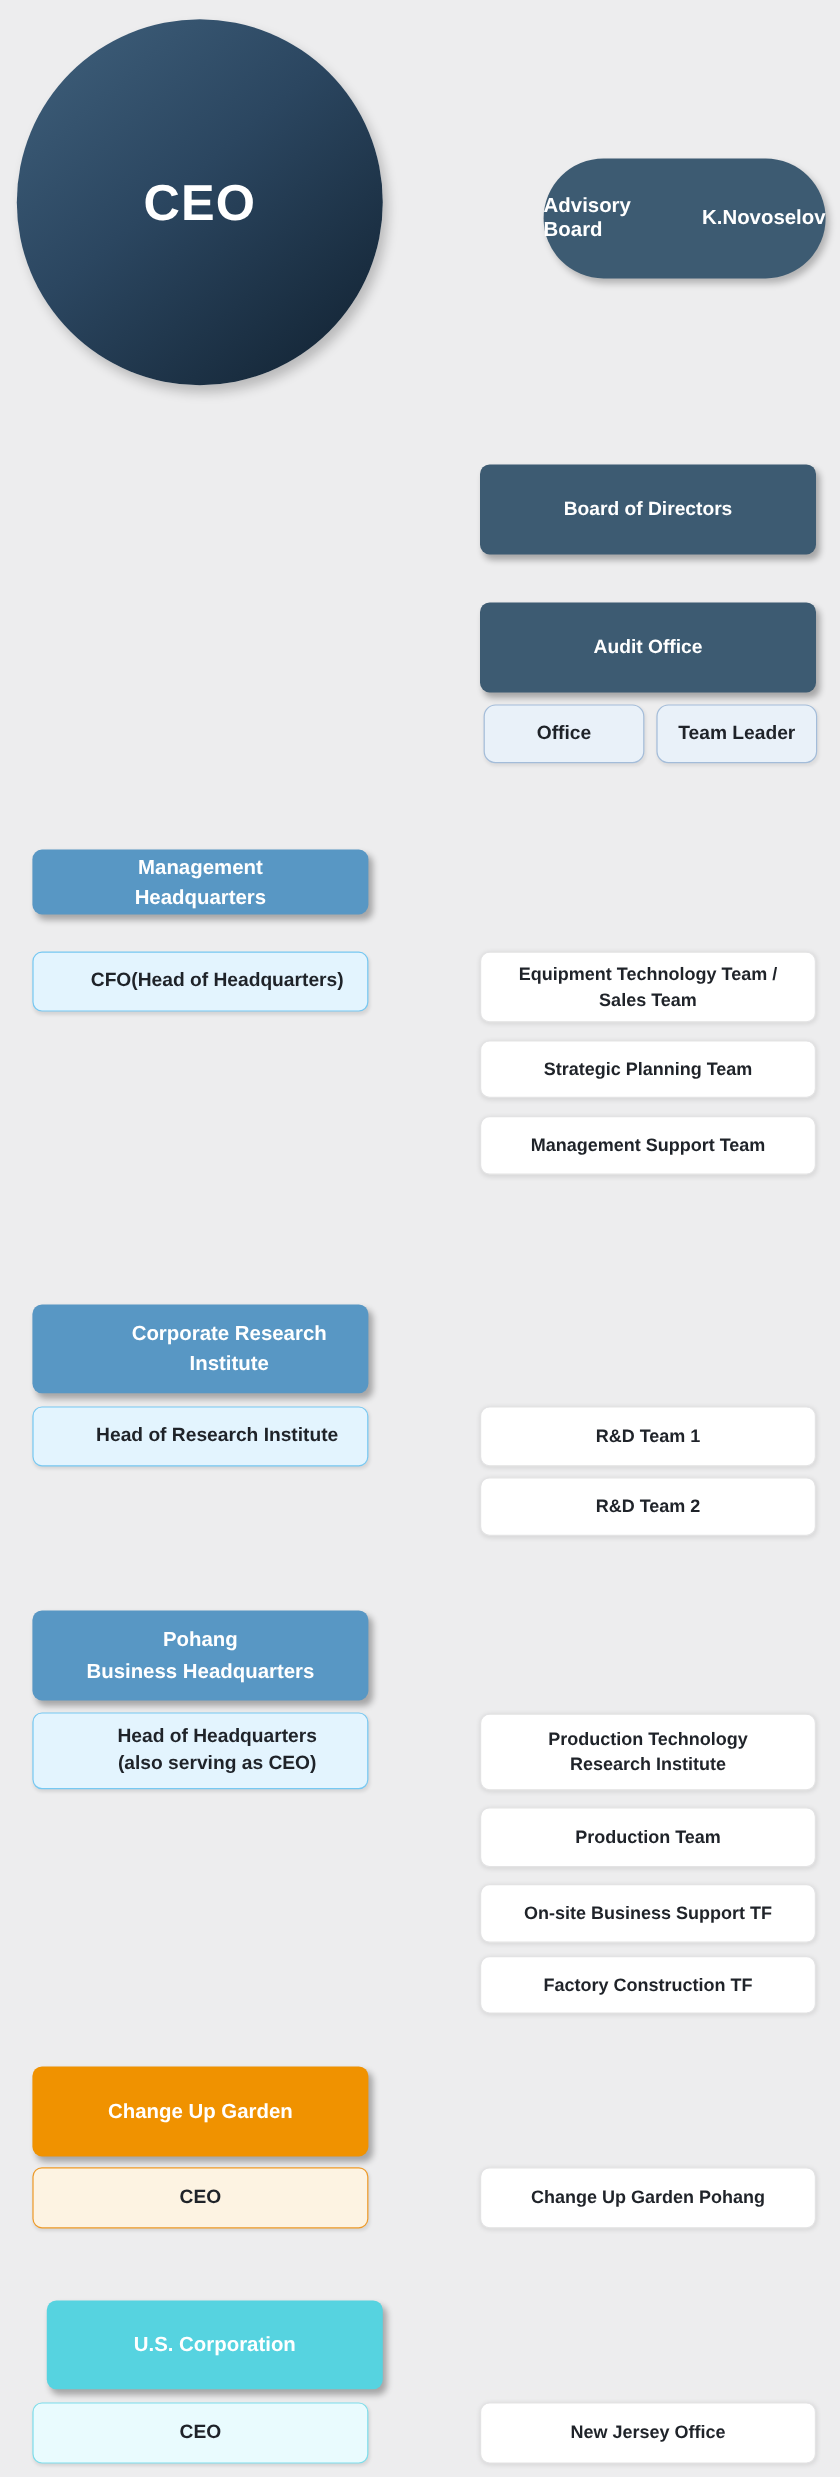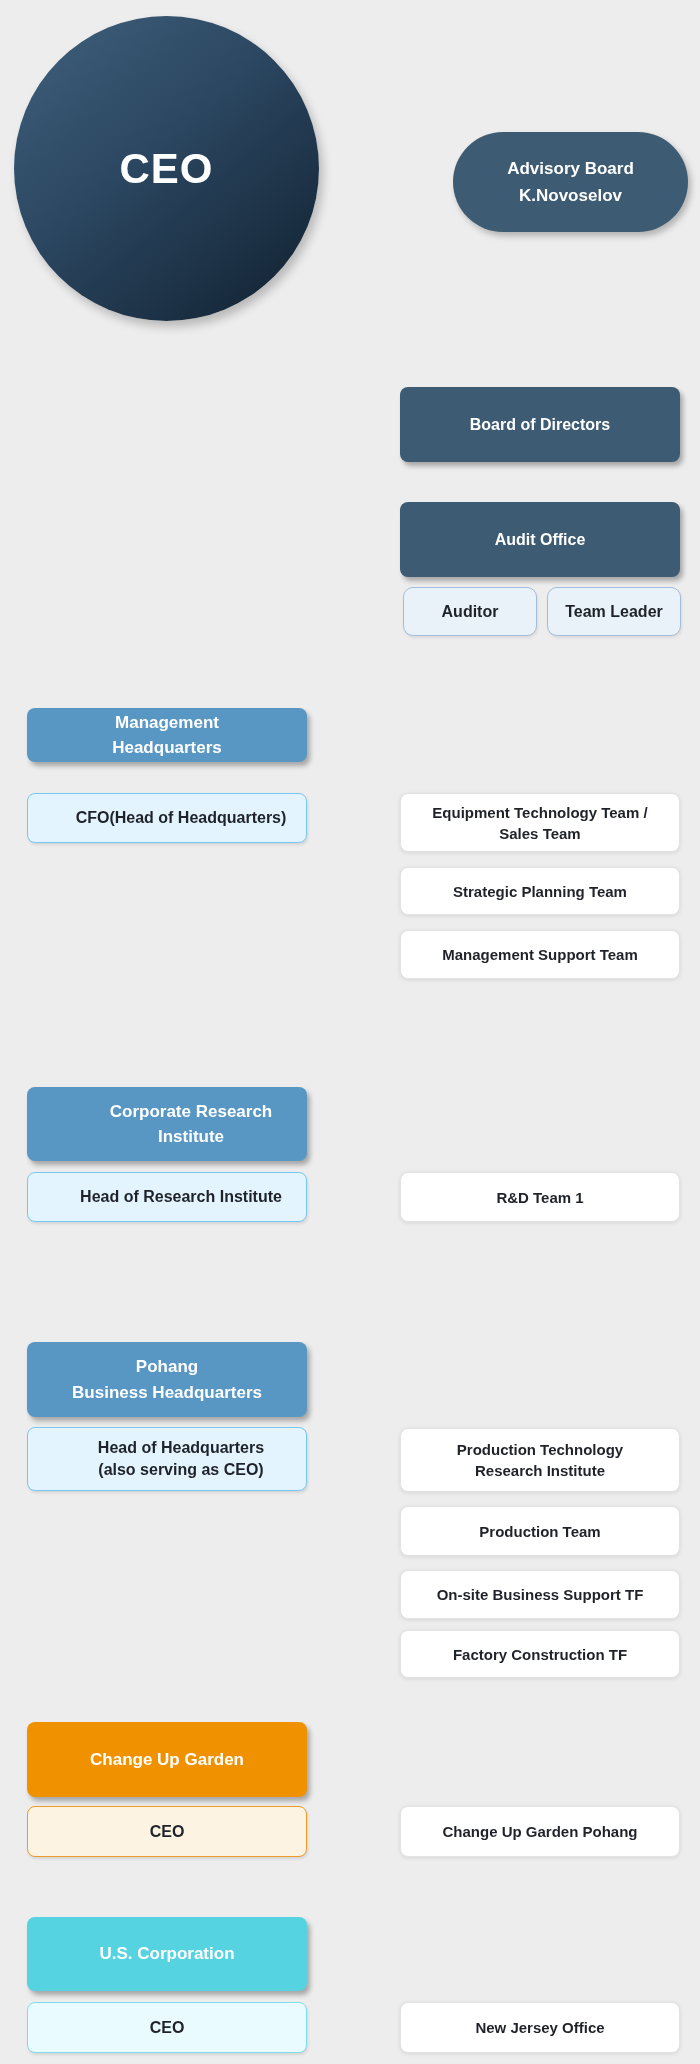--- a/index.html
+++ b/index.html
@@ -34,36 +34,36 @@
     background:linear-gradient(140deg,#40617d 0%,#2b4660 45%,#10202f 100%);
     display:flex;align-items:center;justify-content:center;
     color:#fff;font-size:42px;font-weight:700;letter-spacing:1px;
     box-shadow:4px 6px 10px rgba(0,0,0,.22);
   }
   .pill{
     position:absolute;left:453px;top:132px;width:235px;height:100px;
     border-radius:50px;
     background:var(--dark-navy,#3d5b72);
     color:#fff;font-size:17px;font-weight:600;
-    display:flex;flex-direction:column;align-items:center;justify-content:center;
+    display:flex;flex-direction:row;align-items:center;justify-content:center;
     gap:7px;
     box-shadow:3px 4px 6px rgba(0,0,0,.25);
   }
   .navy{
     background:var(--dark-navy,#3d5b72);
     color:#fff;font-size:16px;font-weight:600;
     box-shadow:3px 4px 5px rgba(0,0,0,.30);
   }
   .hq{
     color:#fff;font-size:17px;font-weight:600;line-height:1.5;
     box-shadow:3px 4px 5px rgba(0,0,0,.30);
   }
   .hq.blue{background:var(--blue,#5897c4);}
   .hq.orange{background:var(--orange,#f09200);}
-  .hq.cyan{background:var(--cyan,#56d3e0);}
+  .hq.cyan{background:var(--cyan,#56d3e0);margin-left:12px;}
   .leader{
     color:var(--text-dark,#1f2329);
     font-size:16px;font-weight:600;line-height:1.35;
     box-shadow:1px 2px 3px rgba(0,0,0,.10);
   }
   .leader.blue{background:var(--light-blue-fill,#e3f4fe);border:1.5px solid var(--light-blue-border,#76c8f2);padding-left:28px;}
   .leader.orange{background:var(--light-orange-fill,#fdf3e2);border:1.5px solid var(--light-orange-border,#ee9a27);}
   .leader.cyan{background:var(--light-cyan-fill,#e9fbfe);border:1.5px solid var(--light-cyan-border,#7ddeeb);}
   .member{
     background:var(--muted-blue-fill,#e9f1f9);
@@ -95,21 +95,21 @@
   </div>
 
   <div class="box col-r navy" style="top:387px;height:75px;">
     <span>Board of Directors</span>
   </div>
 
   <div class="box col-r navy" style="top:502px;height:75px;">
     <span>Audit Office</span>
   </div>
   <div class="box member" style="left:403px;top:587px;width:134px;height:49px;">
-    <span>Auditor</span>
+    <span>Office</span>
   </div>
   <div class="box member" style="left:547px;top:587px;width:134px;height:49px;">
     <span>Team Leader</span>
   </div>
 
   <div class="box col-l hq blue" style="top:708px;height:54px;">
     <span>Management
 Headquarters</span>
   </div>
   <div class="box col-l leader blue" style="top:793px;height:50px;">
@@ -128,20 +128,23 @@
 
   <div class="box col-l hq blue" style="top:1087px;height:74px;padding-left:48px;">
     <span>Corporate Research
 Institute</span>
   </div>
   <div class="box col-l leader blue" style="top:1172px;height:50px;">
     <span>Head of Research Institute</span>
   </div>
   <div class="box col-r team" style="top:1172px;height:50px;">
     <span>R&amp;D Team 1</span>
+  </div>
+  <div class="box col-r team" style="top:1231px;height:49px;">
+    <span>R&amp;D Team 2</span>
   </div>
 
   <div class="box col-l hq blue" style="top:1342px;height:75px;">
     <span>Pohang
 Business Headquarters</span>
   </div>
   <div class="box col-l leader blue" style="top:1427px;height:64px;">
     <span>Head of Headquarters
 (also serving as CEO)</span>
   </div>

